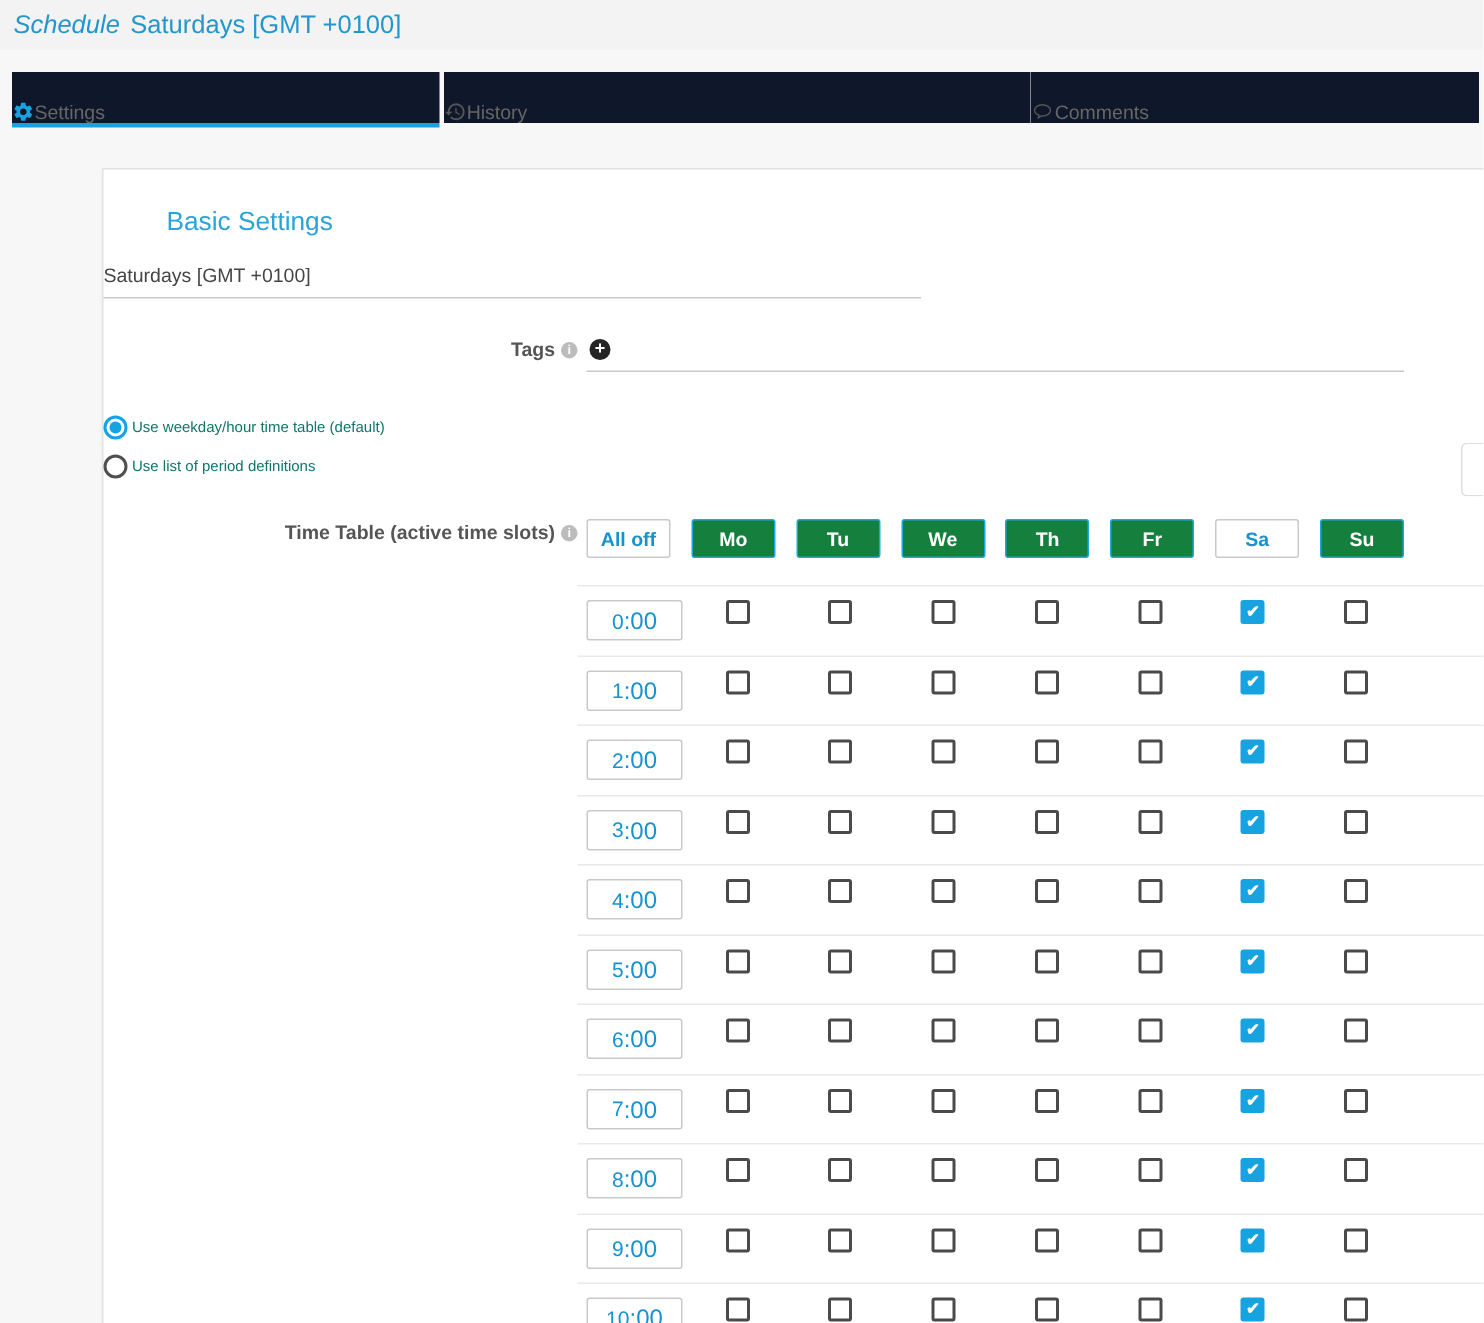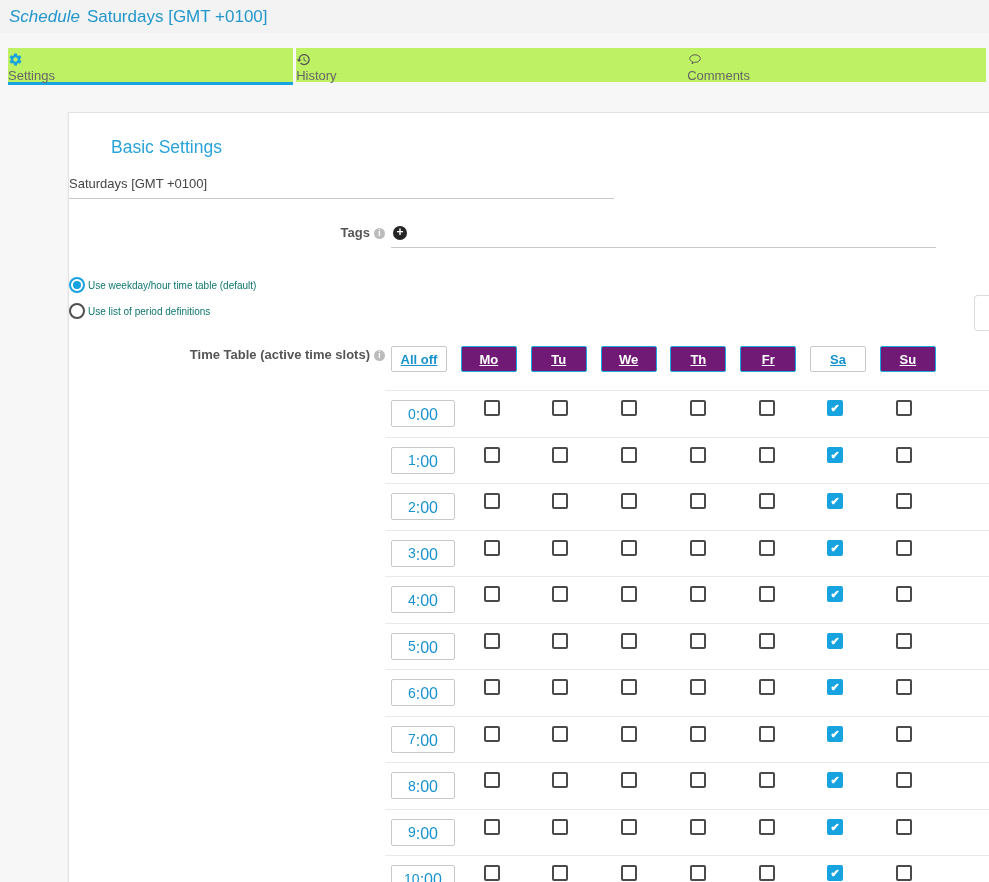--- a/index.html
+++ b/index.html
@@ -15,23 +15,23 @@
   .title-bar {
     height:33px; background:#f3f3f3;
     display:flex; align-items:center; padding-left:9px;text-align:center;
   }
   .title-prefix { font-style:italic; color:#2397cc; font-size:17px; margin-right:7px; }
   .title-name   { color:#2397cc; font-size:17px; }
 
   
   .tab-bar { display:flex; margin:15px 0 0 8px; }
   .tab {
-    background:#bef264; background-clip:padding-box;
+    background:#0f172a; background-clip:padding-box;
     height:37px; margin-right:3px; cursor:pointer;
-    display:flex; flex-direction:column; align-items:flex-start; justify-content:flex-start;
+    display:flex; flex-direction:row; align-items:flex-end; justify-content:flex-start;
     padding-top:4px;
     border-bottom:3px solid transparent;
   }
   .tab.active { border-bottom-color:#17a2e0; }
   .tab-settings { width:373px; }
   .tab-comments { width:391px; }
   .tab-history  { flex:1 0 391px; margin-right:0; }
   .tab-icon { height:15px; display:flex; align-items:center; justify-content:center; }
   .tab-label { font-size:13px; color:#666; margin-top:1px; }
 
@@ -80,23 +80,23 @@
     content:""; position:absolute; left:2px; top:2px; width:8px; height:8px;
     border-radius:50%; background:#17a2e0;
   }
   .radio-label { font-size:10px; color:#0f766e; cursor:pointer; }
 
   
   .day-header-row { display:flex; justify-content:space-between; width:545px; }
   .day-btn {
     width:56px; height:26px; border-radius:2px; cursor:pointer;
     font-size:13px; font-weight:bold;
-    display:flex; align-items:center; justify-content:center;text-decoration:underline;
-  }
-  .day-btn.filled  { background:#701a75; color:#fff; border:1px solid #1ba7e0; }
+    display:flex; align-items:center; justify-content:center;
+  }
+  .day-btn.filled  { background:#15803d; color:#fff; border:1px solid #1ba7e0; }
   .day-btn.outline { background:#fff; color:#1792ce; border:1px solid #c9c9c9; }
 
   .tt-rows { margin-left:316px; margin-top:18px; }
   .tt-row  { border-top:1px solid #e9e9e9; height:46.5px; display:flex; align-items:center; }
   .tt-cells { display:flex; justify-content:space-between; width:545px; margin-left:6px; }
   .tt-cell  { width:64px; display:flex; justify-content:center; }
   .hour-btn {
     width:64px; height:27px; background:#fff; border:1px solid #c9c9c9; border-radius:2px;
     color:#1792ce; cursor:pointer;
     display:flex; align-items:center; justify-content:center;

